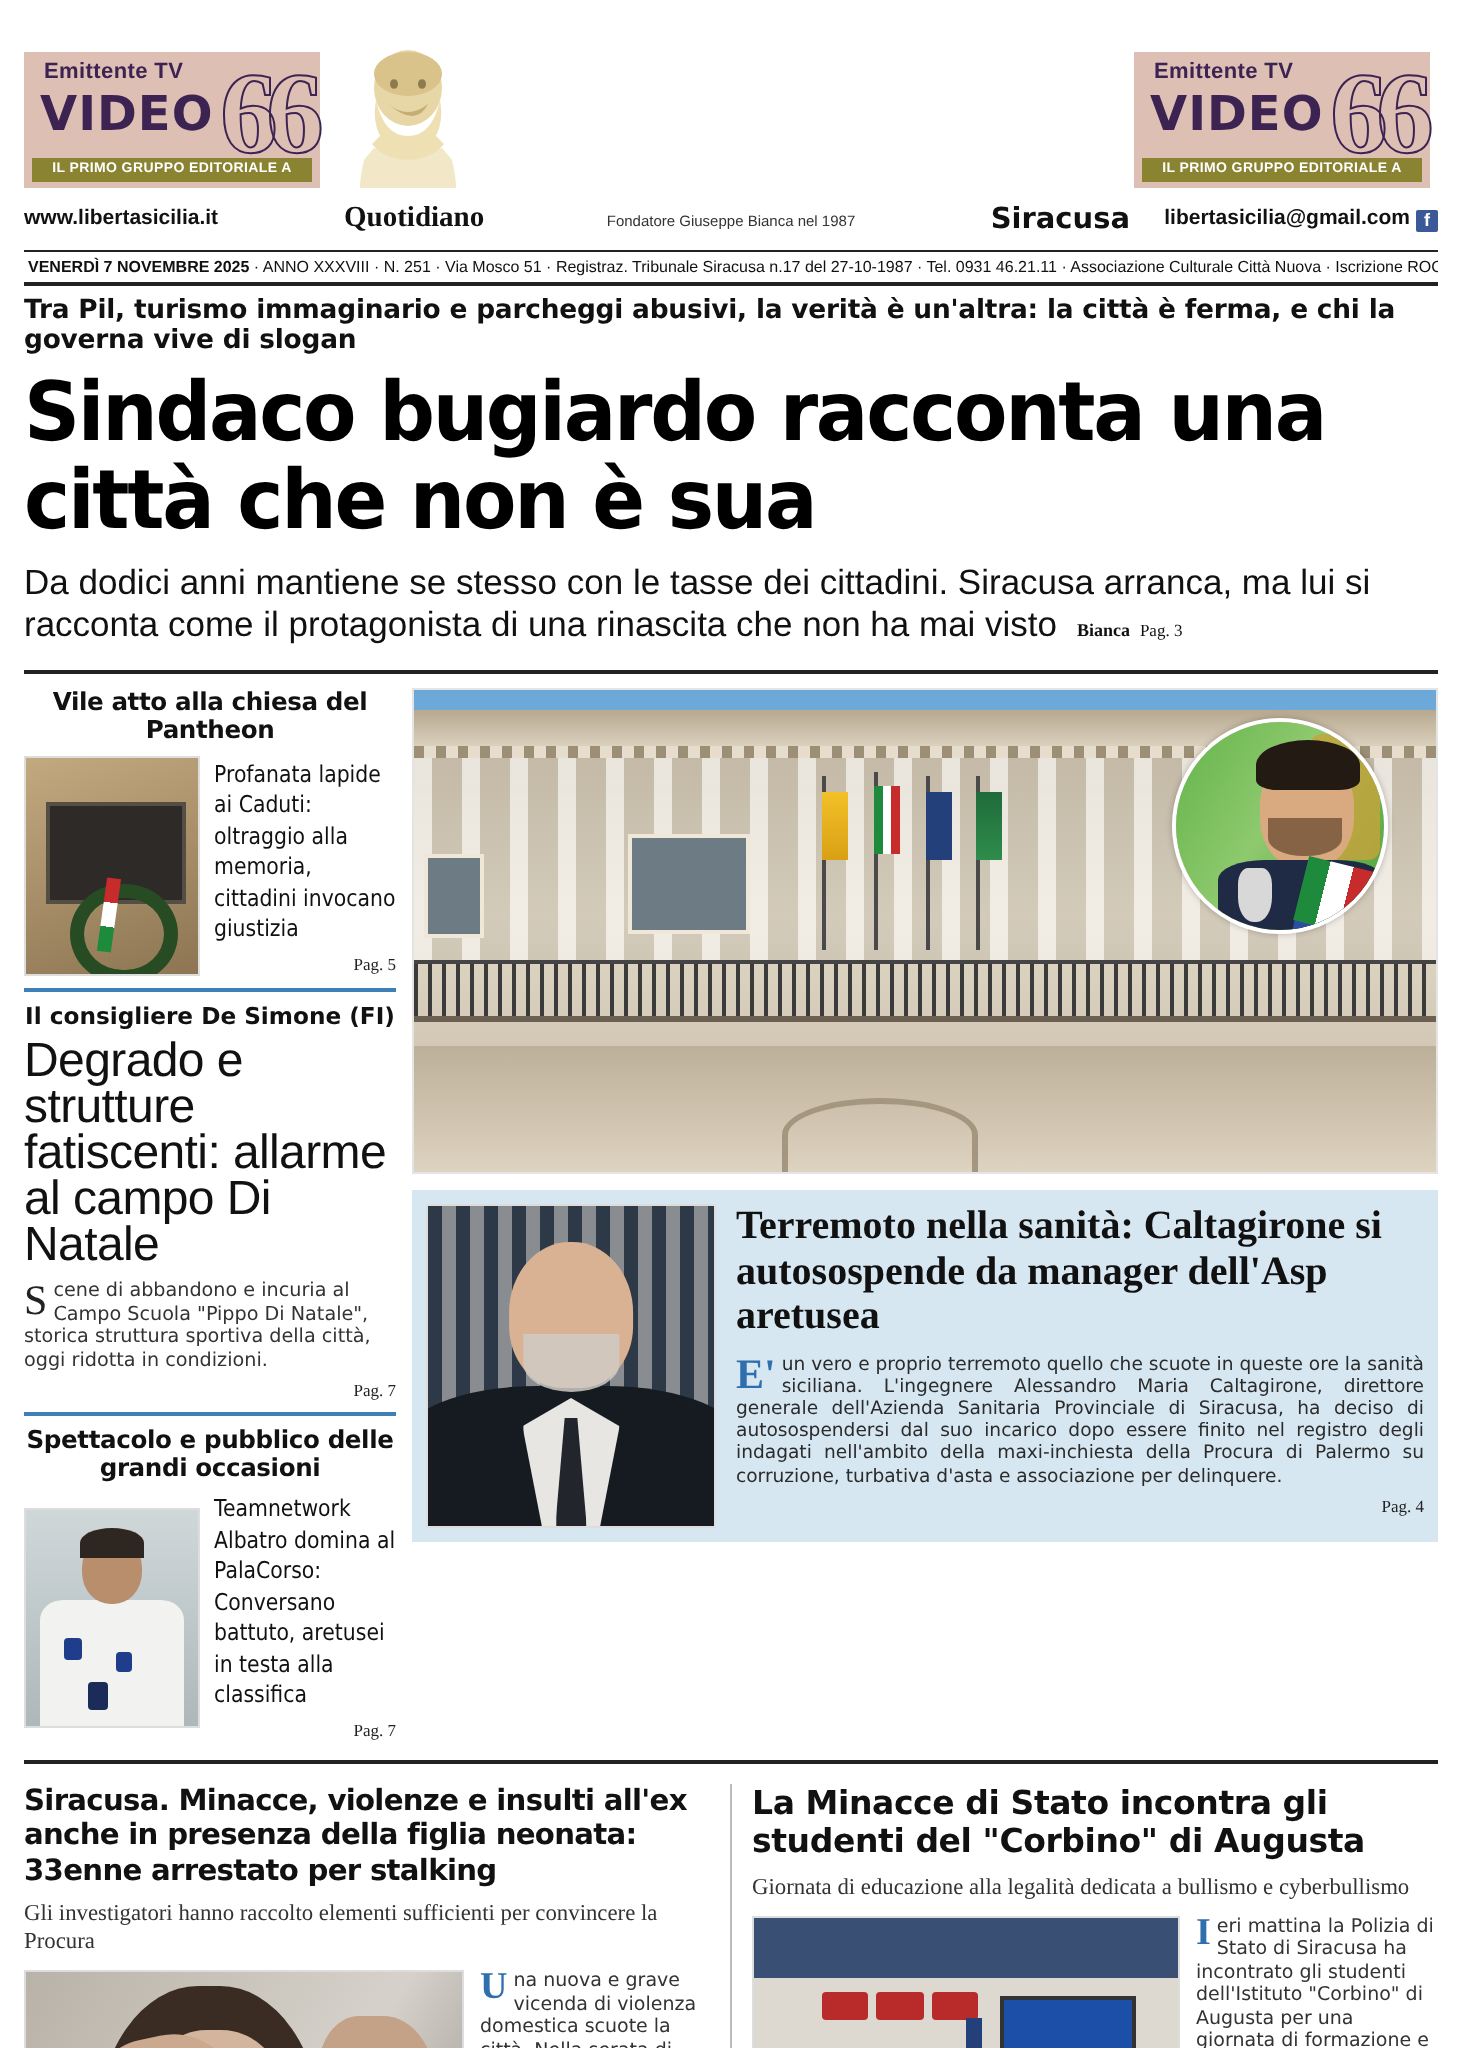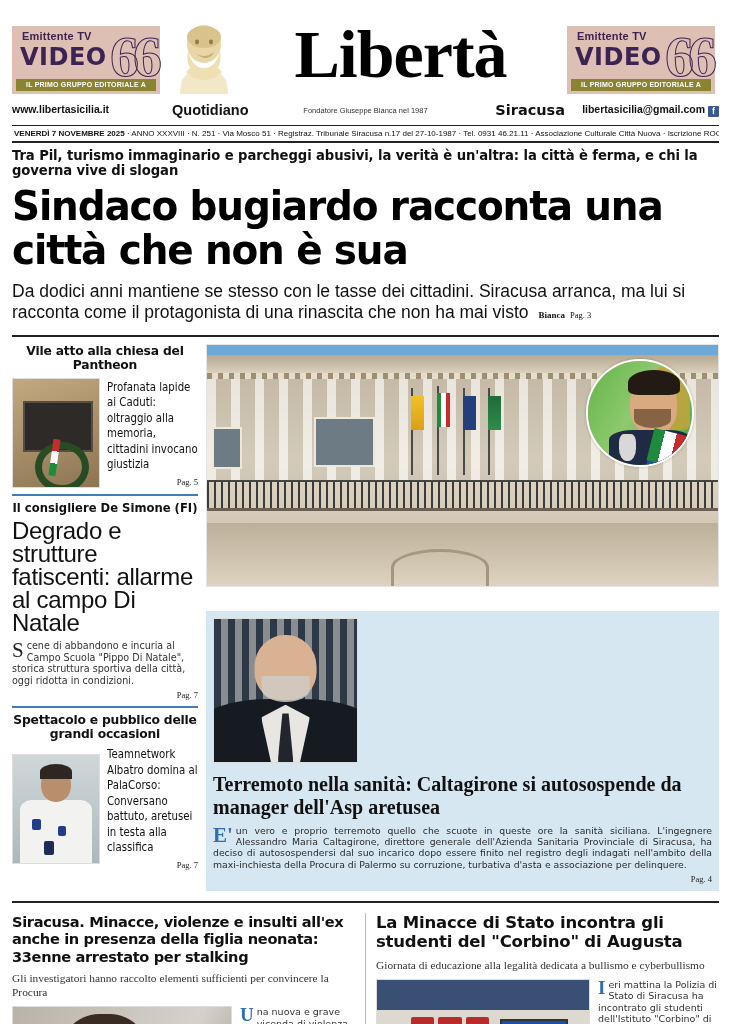--- a/index.html
+++ b/index.html
@@ -20,21 +20,21 @@
   .site-url{margin-top:9px;font-size:10.5px;font-weight:bold;color:#111;}
   .mail-row{margin-top:9px;font-size:10.5px;font-weight:bold;color:#111;text-align:right;white-space:nowrap;}
   .fb{display:inline-block;width:11px;height:11px;background:#3b5998;color:#fff;font-size:9px;font-weight:bold;
     text-align:center;line-height:11px;vertical-align:-1px;margin-left:3px;border-radius:1px;}
 
   .title-block{flex:1 1 auto;position:relative;height:96px;}
   .bust{position:absolute;left:14px;top:-4px;width:52px;height:72px;}
   .nameplate{position:absolute;left:70px;right:0;top:-10px;text-align:center;}
   .nameplate .big{font-family:"Liberation Serif",serif;font-weight:bold;font-size:68px;line-height:76px;
     letter-spacing:-1px;color:#000;}
-  .tag-quot{position:absolute;left:8px;bottom:4px;font-size:14.5px;font-weight:bold;font-family:Liberation Sans, sans-serif;}
+  .tag-quot{position:absolute;left:8px;bottom:4px;font-size:14.5px;font-weight:bold;font-family:Liberation Serif, serif;}
   .tag-sic{position:absolute;right:2px;bottom:4px;font-size:14.5px;font-weight:bold;font-family:"DejaVu Sans",sans-serif;}
   .tag-found{position:absolute;left:0;right:0;bottom:7px;text-align:center;font-size:7.5px;color:#333;}
 
   .dateline{border-top:1px solid #222;border-bottom:2px solid #222;margin-top:3px;padding:3px 0 3px 2px;
     font-size:8px;color:#111;white-space:nowrap;overflow:hidden;}
   .dateline b{font-weight:bold;}
 
   
   .kicker{margin-top:5px;font-size:13.2px;font-weight:bold;color:#111;letter-spacing:-.1px;
     font-family:"DejaVu Sans",sans-serif;}
@@ -67,21 +67,21 @@
   .dropcap{float:left;font-size:21px;line-height:18px;font-weight:normal;margin:1px 3px 0 0;
     font-family:"Liberation Serif",serif;color:#222;}
   .dropcap.blue{color:#2f6fad;font-weight:bold;}
 
   
   .hero{position:relative;width:100%;height:243px;overflow:hidden;border:1px solid #e4e4e4;box-sizing:border-box;}
   .hero-inset{position:absolute;right:24px;top:14px;width:104px;height:104px;border-radius:50%;overflow:hidden;
     border:2px solid #fff;box-shadow:0 0 3px rgba(0,0,0,.25);}
 
   
-  .sanita{display:flex;gap:10px;background:#d7e7f2;padding:7px;box-sizing:border-box;margin-top:24px;flex-direction:column;}
+  .sanita{display:flex;gap:10px;background:#d7e7f2;padding:7px;box-sizing:border-box;margin-top:8px;}
   .sanita-ph{width:143px;flex:0 0 143px;height:160px;}
   .sanita-txt{flex:1 1 auto;}
   .sanita-head{font-size:20px;line-height:22.5px;font-weight:bold;font-family:"Liberation Serif",serif;color:#111;}
   .sanita-body{font-size:9.3px;line-height:11.2px;color:#2b2b2b;margin-top:7px;text-align:justify;
     font-family:"DejaVu Sans",sans-serif;}
 
   
   .bottom{display:flex;gap:10px;margin-top:10px;}
   .bot-col{flex:1 1 50%;position:relative;}
   .bot-col.left{padding-right:10px;border-right:1px solid #bbb;}
@@ -170,23 +170,20 @@
     <div class="title-block">
       <svg class="bust" viewBox="0 0 52 72">
         <ellipse cx="26" cy="22" rx="17" ry="19" fill="#e8d7a6"></ellipse>
         <ellipse cx="26" cy="15" rx="17" ry="11" fill="#d9c38a"></ellipse>
         <path d="M10 28 q4 18 16 18 q12 0 16-18 q2 10 -2 18 l4 4 q-8 10 -18 10 q-10 0 -18-10 l4-4 q-4-8 -2-18z" fill="#efe0b4"></path>
         <path d="M9 52 q17 12 34 0 l5 6 q2 8 2 14 H2 q0-6 2-14z" fill="#f2e7c6"></path>
         <ellipse cx="19" cy="20" rx="2" ry="2.4" fill="#8e7b4c"></ellipse>
         <ellipse cx="33" cy="20" rx="2" ry="2.4" fill="#8e7b4c"></ellipse>
         <path d="M16 30 q10 8 20 0 q-6 12 -20 0z" fill="#c6ad72"></path>
       </svg>
-      <div class="nameplate">
-        <span class="big">Libertà</span>
-      </div>
       <div class="tag-quot">Quotidiano</div>
       <div class="tag-found">Fondatore Giuseppe Bianca nel 1987</div>
       <div class="tag-sic">Siracusa</div>
     </div>
 
     <div class="logo-block">
       <div class="video66">
         <div class="v66-digits">66</div>
         <div class="v66-emit">Emittente TV</div>
         <div class="v66-video">VIDEO</div>

